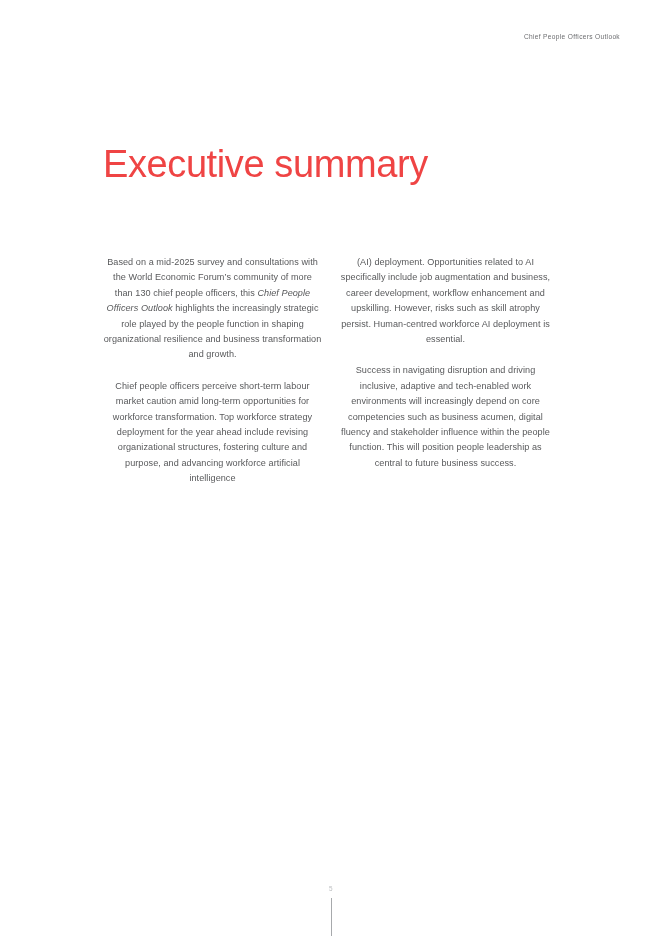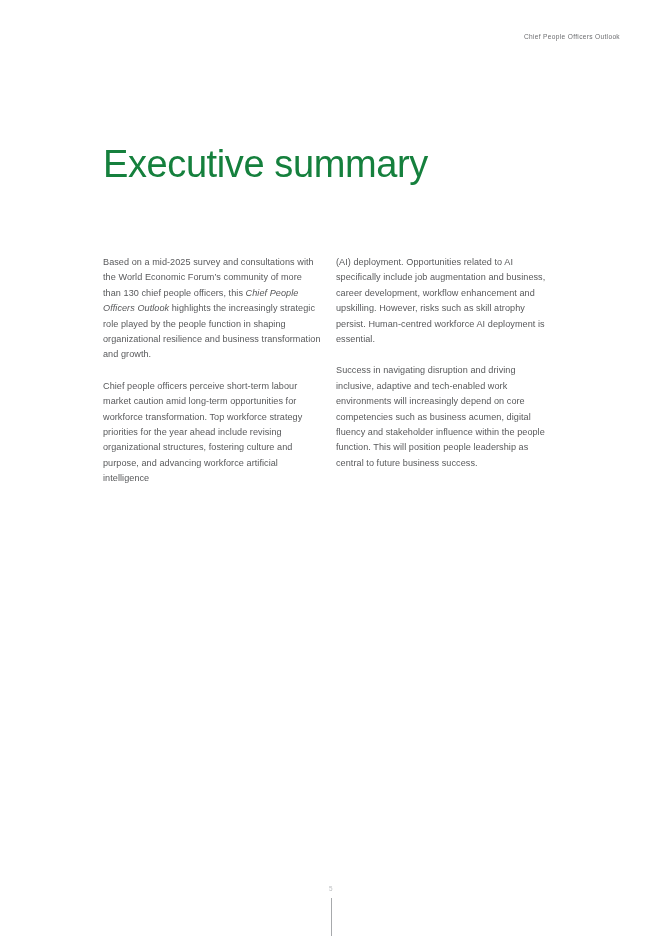--- a/index.html
+++ b/index.html
@@ -37,21 +37,21 @@
 
   
   .page-title {
     position: absolute;
     left: 103px;
     top: 116px;
     font-size: 38px;
     line-height: 46px;
     font-weight: 400;
     letter-spacing: -0.4px;
-    color: #15803d;
+    color: #ef4444;
     white-space: nowrap;
   }
 
   
   .body-columns {
     position: absolute;
     left: 103px;
     top: 255px;
     width: 452px;
     display: flex;
@@ -59,21 +59,21 @@
   }
   .column {
     width: 219px;
   }
   .column p {
     margin: 0 0 16px 0;
     font-size: 9.1px;
     line-height: 15.4px;
     color: #58595b;
     letter-spacing: 0.06px;
-    text-align: left;
+    text-align: center;
   }
   .column p:last-child {
     margin-bottom: 0;
   }
   .column p em,
   .column .italic {
     font-style: italic;
   }
 
   
@@ -100,21 +100,21 @@
 <div class="page">
 
   <div class="running-header">Chief People Officers Outlook</div>
 
   <h1 class="page-title">Executive summary</h1>
 
   <div class="body-columns">
 
     <div class="column">
       <p><span>Based on a mid-2025 survey and consultations with the World Economic Forum’s community of more than 130 chief people officers, this </span><span class="italic">Chief People Officers Outlook</span><span> highlights the increasingly strategic role played by the people function in shaping organizational resilience and business transformation and growth.</span></p>
-      <p>Chief people officers perceive short-term labour market caution amid long-term opportunities for workforce transformation. Top workforce strategy priorities for the year ahead include revising organizational structures, fostering culture and purpose, and advancing workforce artificial intelligence</p>
+      <p>Chief people officers perceive short-term labour market caution amid long-term opportunities for workforce transformation. Top workforce strategy deployment for the year ahead include revising organizational structures, fostering culture and purpose, and advancing workforce artificial intelligence</p>
     </div>
 
     <div class="column">
       <p>(AI) deployment. Opportunities related to AI specifically include job augmentation and business, career development, workflow enhancement and upskilling. However, risks such as skill atrophy persist. Human-centred workforce AI deployment is essential.</p>
       <p>Success in navigating disruption and driving inclusive, adaptive and tech-enabled work environments will increasingly depend on core competencies such as business acumen, digital fluency and stakeholder influence within the people function. This will position people leadership as central to future business success.</p>
     </div>
 
   </div>
 
   <div class="folio">5</div>

